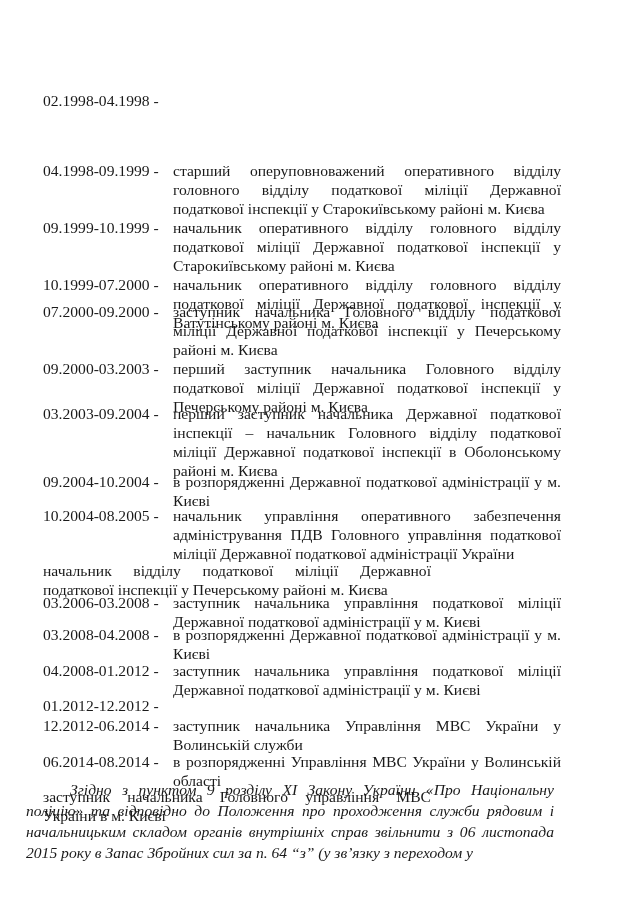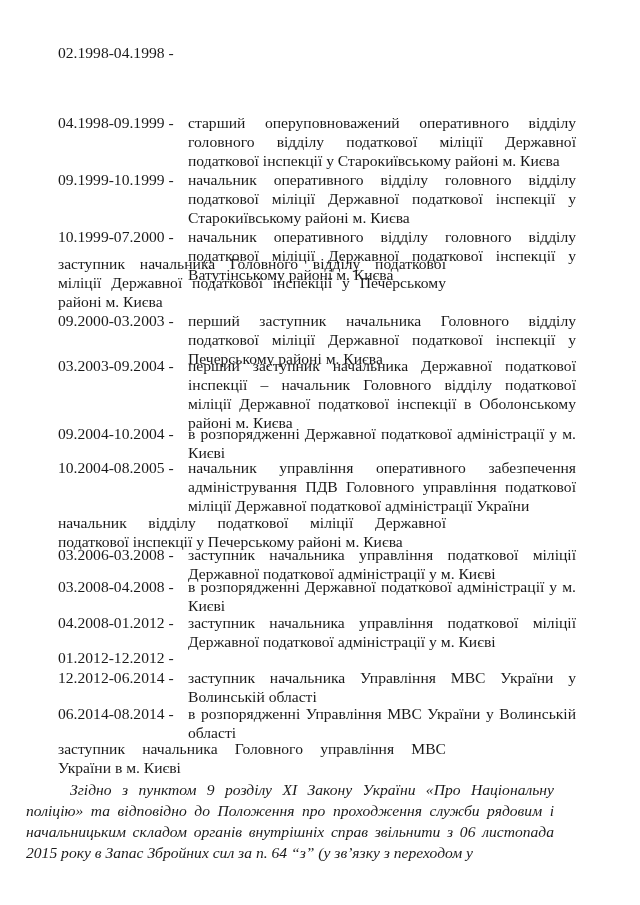--- a/index.html
+++ b/index.html
@@ -3,22 +3,22 @@
   <meta charset="utf-8">
   <style>
     html, body { margin: 0; padding: 0; background: #ffffff; }
     body {
       width: 640px; height: 905px; position: relative; overflow: hidden;
       font-family: "Liberation Serif", "DejaVu Serif", serif;
       color: #1a1a1a;
       font-size: 15.6px;
     }
     .entry {
-      position: absolute; left: 58px; width: 520px;
-      display: flex; line-height: 18.9px;
+      position: absolute; left: 43px; width: 520px;
+      display: flex; line-height: 18.9px; margin-top: 48px;
     }
     .date { width: 130px; flex: 0 0 130px; white-space: nowrap; }
     .desc { width: 388px; text-align: justify; }
     .para {
       position: absolute; left: 26px; width: 528px;
       line-height: 21px; text-align: justify; text-indent: 44px; font-style: italic;
     }
   </style>
 </head>
 <body>
@@ -33,20 +33,21 @@
   </div>
   <div class="entry" style="top:171px">
     <span class="date">09.1999-10.1999 -</span>
     <span class="desc">начальник оперативного відділу головного відділу податкової міліції Державної податкової інспекції у Старокиївському районі м. Києва</span>
   </div>
   <div class="entry" style="top:228px">
     <span class="date">10.1999-07.2000 -</span>
     <span class="desc">начальник оперативного відділу головного відділу податкової міліції Державної податкової інспекції у Ватутінському районі м. Києва</span>
   </div>
   <div class="entry" style="top:255px">
+    <span class="date">07.2000-09.2000 -</span>
     <span class="desc">заступник начальника Головного відділу податкової міліції Державної податкової інспекції у Печерському районі м. Києва</span>
   </div>
   <div class="entry" style="top:312px">
     <span class="date">09.2000-03.2003 -</span>
     <span class="desc">перший заступник начальника Головного відділу податкової міліції Державної податкової інспекції у Печерському районі м. Києва</span>
   </div>
   <div class="entry" style="top:357px">
     <span class="date">03.2003-09.2004 -</span>
     <span class="desc">перший заступник начальника Державної податкової інспекції – начальник Головного відділу податкової міліції Державної податкової інспекції в Оболонському районі м. Києва</span>
   </div>
@@ -71,21 +72,21 @@
   </div>
   <div class="entry" style="top:614px">
     <span class="date">04.2008-01.2012 -</span>
     <span class="desc">заступник начальника управління податкової міліції Державної податкової адміністрації у м. Києві</span>
   </div>
   <div class="entry" style="top:649px">
     <span class="date">01.2012-12.2012 -</span>
   </div>
   <div class="entry" style="top:669px">
     <span class="date">12.2012-06.2014 -</span>
-    <span class="desc">заступник начальника Управління МВС України у Волинській області</span>
+    <span class="desc">заступник начальника Управління МВС України у Волинській служби</span>
   </div>
   <div class="entry" style="top:705px">
     <span class="date">06.2014-08.2014 -</span>
     <span class="desc">в розпорядженні Управління МВС України у Волинській області</span>
   </div>
   <div class="entry" style="top:740px">
     <span class="desc">заступник начальника Головного управління МВС України в м. Києві</span>
   </div>
 </div>
 

